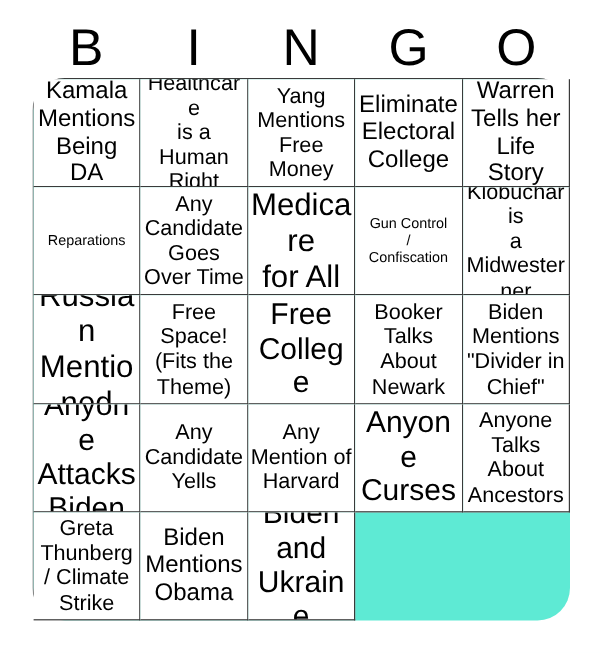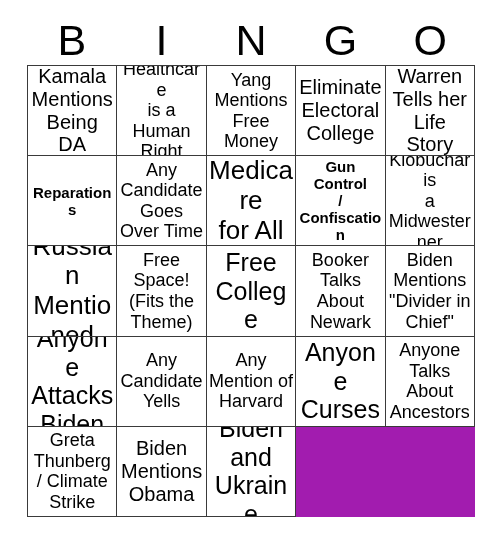--- a/index.html
+++ b/index.html
@@ -52,21 +52,22 @@
     left: 27px;
     top: 65px;
     width: 448px;
     height: 452px;
     display: grid;
     grid-template-columns: repeat(5, 1fr);
     grid-template-rows: repeat(5, 1fr);
     border-top: 1px solid #3a3a3a;
     border-left: 1px solid #3a3a3a;
     box-sizing: border-box;
-    background: #a21caf;
+    background: #5eead4;
+    border-radius: 27px;
   }
 
   .cell {
     border-right: 1px solid #3a3a3a;
     border-bottom: 1px solid #3a3a3a;
     box-sizing: border-box;
     display: flex;
     align-items: center;
     justify-content: center;
     text-align: center;
@@ -83,21 +84,21 @@
     color: #000000;
     white-space: pre-line;
     word-break: break-word;
   }
 
   
   .fs-xxl .cell-text { font-size: 25px; }
   .fs-xl  .cell-text { font-size: 26px; }
   .fs-lg  .cell-text { font-size: 20px; }
   .fs-md  .cell-text { font-size: 18px; }
-  .fs-sm  .cell-text { font-size: 15px; font-weight: bold; }
+  .fs-sm  .cell-text { font-size: 12px; }
   .fs-xs  .cell-text { font-size: 18px; }
 </style>
 </head>
 <body>
 
 <div id="bingo-card">
 
   <div class="header-row">
     <div class="header-letter">B</div>
     <div class="header-letter">I</div>

